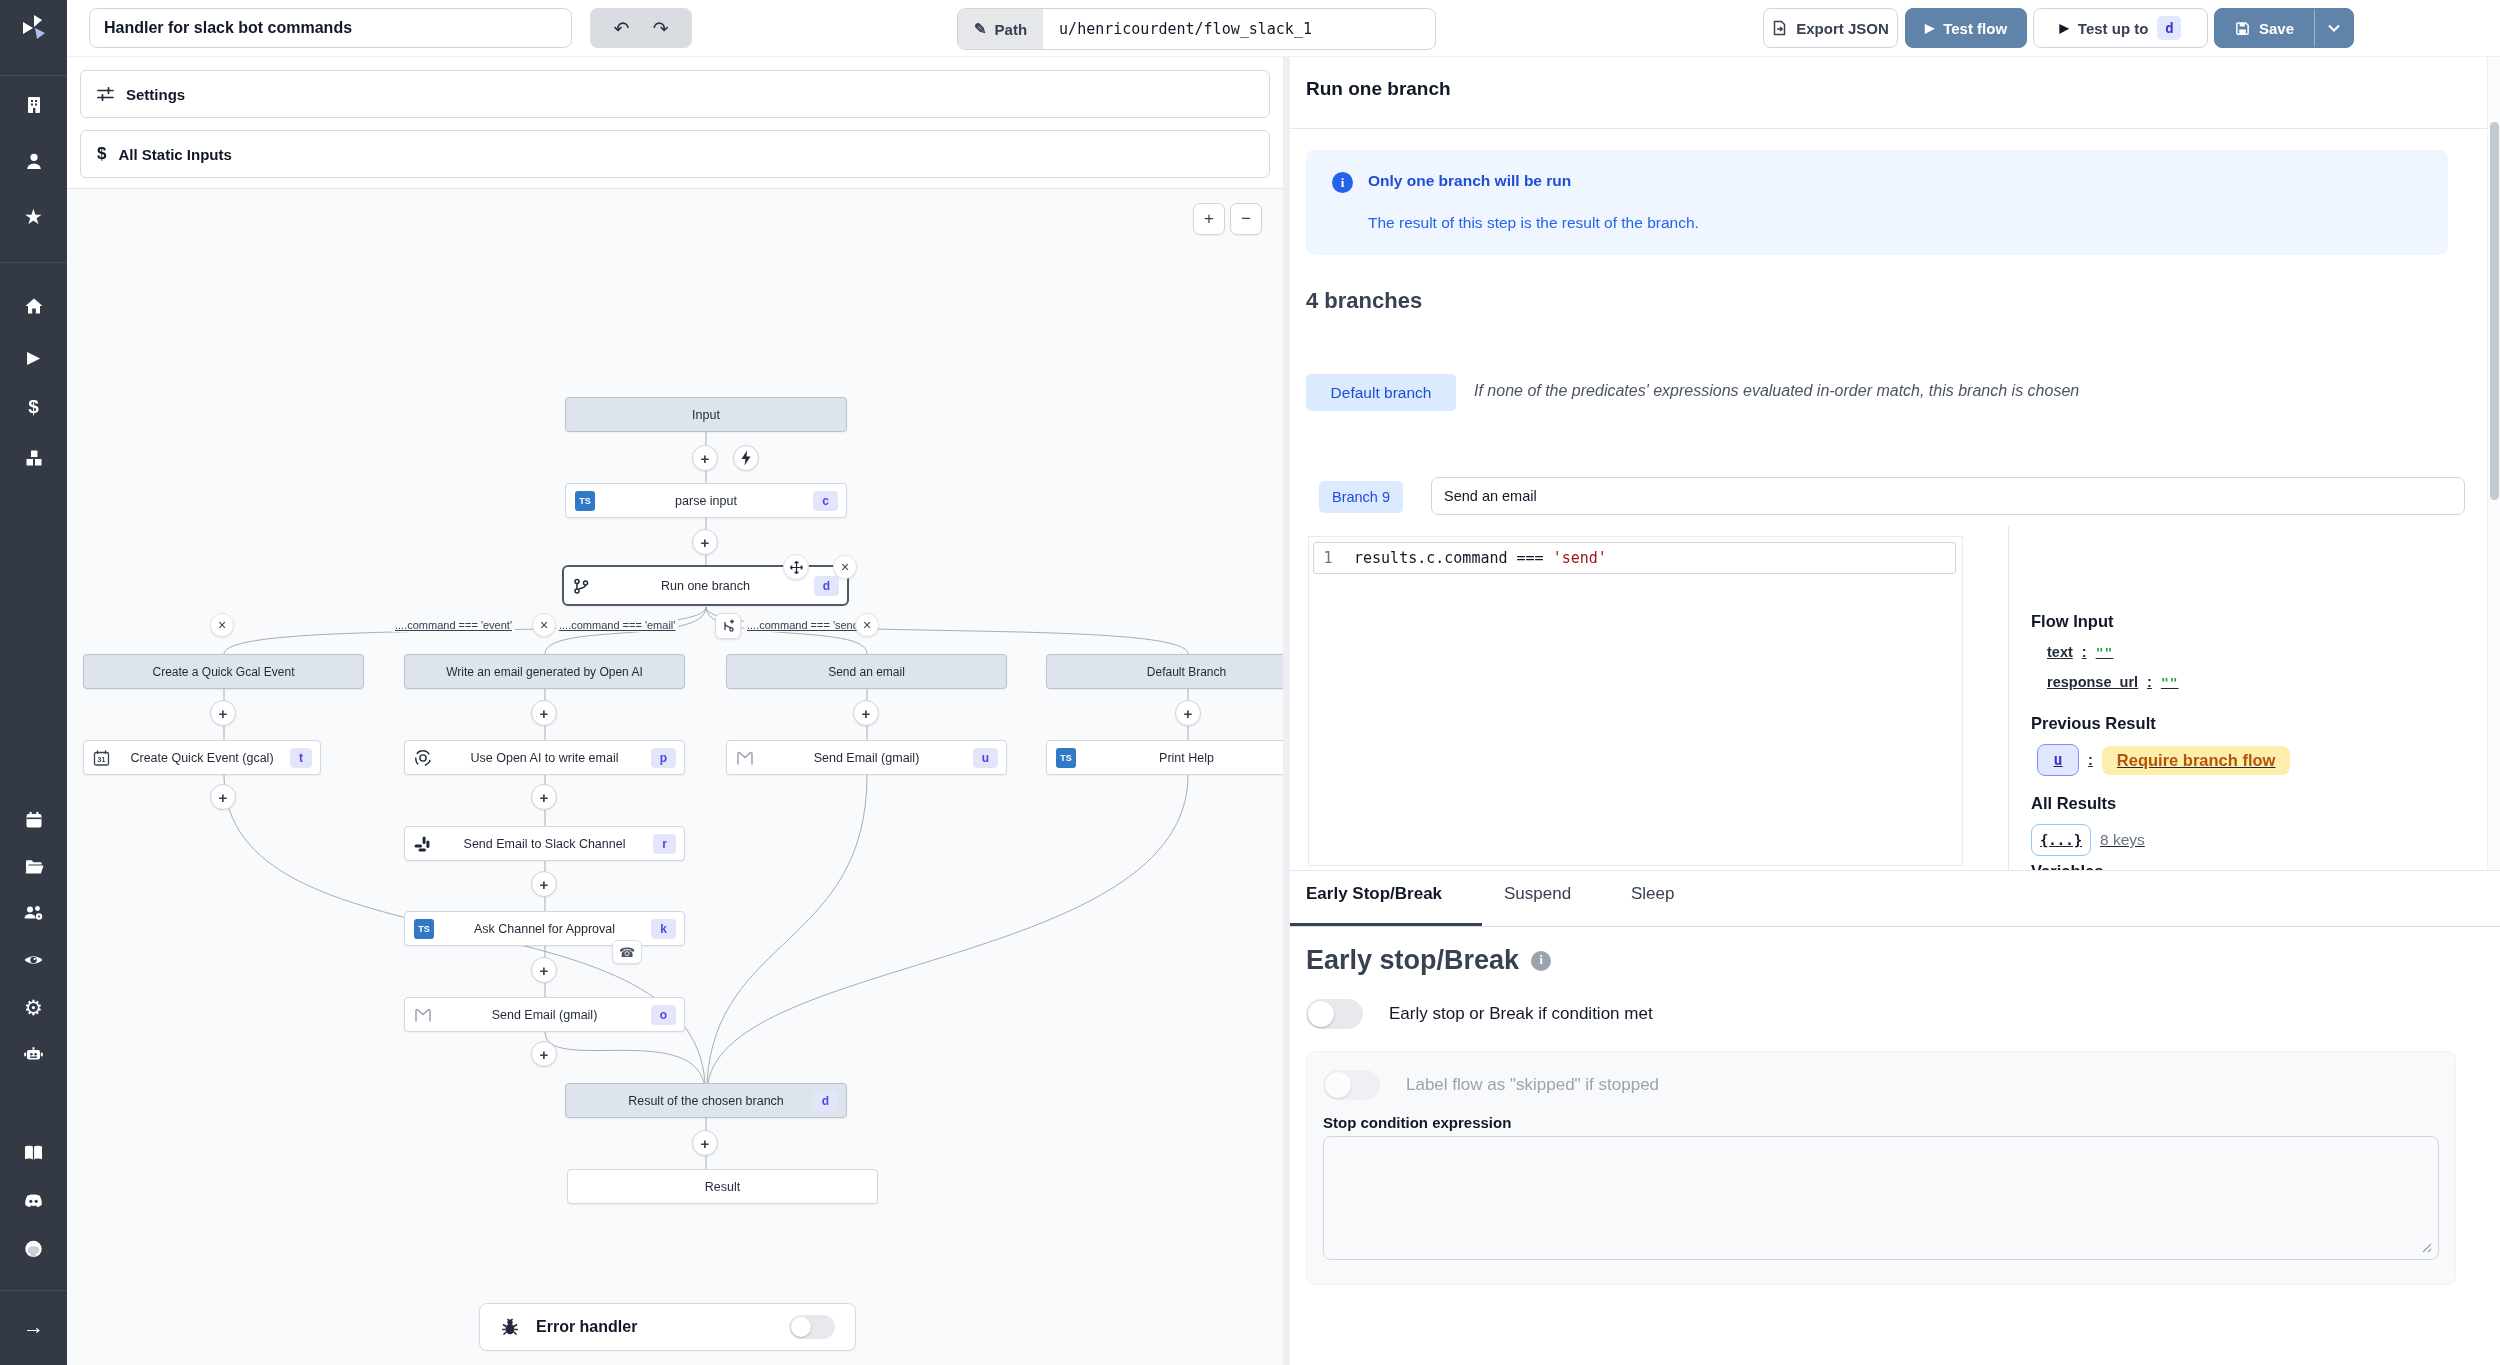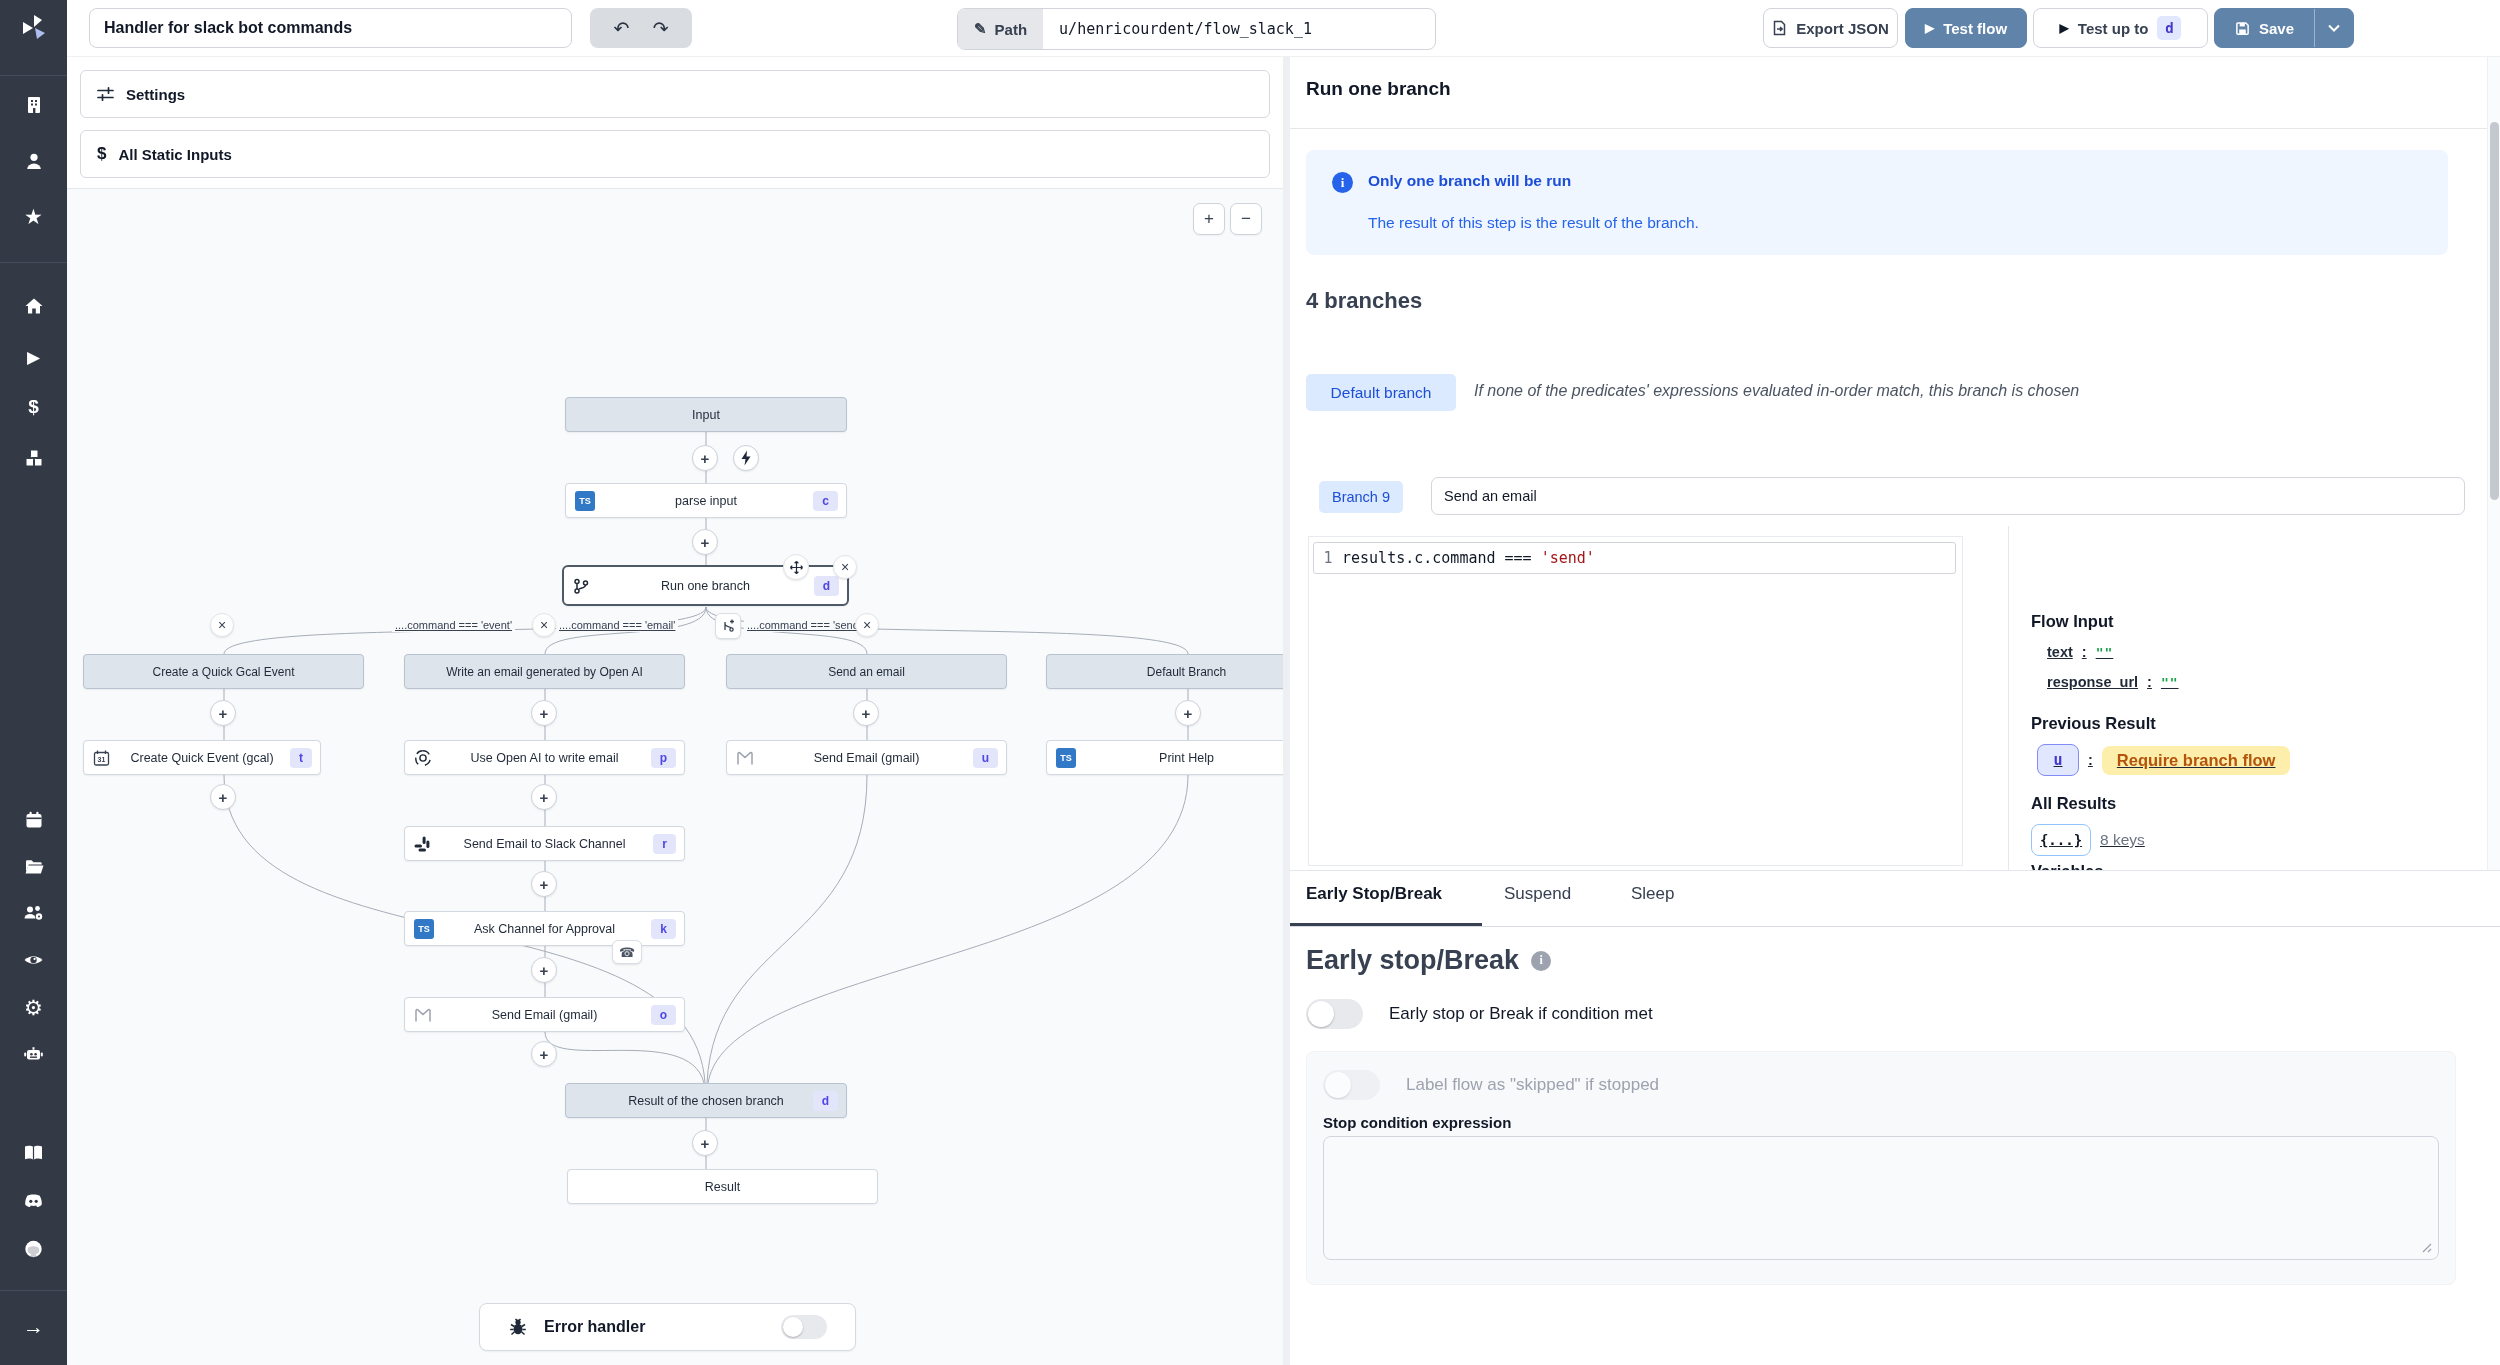--- a/index.html
+++ b/index.html
@@ -50,21 +50,21 @@
   .plusc{position:absolute;width:26px;height:26px;border-radius:50%;background:#fff;border:1px solid #cdd3db;
          box-shadow:0 1px 2px rgba(0,0,0,.08);display:flex;align-items:center;justify-content:center;
          font-size:15px;font-weight:700;color:#374151;z-index:3;cursor:pointer;box-sizing:border-box;}
   .xc{position:absolute;width:24px;height:24px;border-radius:50%;background:#fff;border:1px solid #e2e5ea;
       box-shadow:0 1px 2px rgba(0,0,0,.1);display:flex;align-items:center;justify-content:center;
       font-size:14px;color:#374151;z-index:4;cursor:pointer;box-sizing:border-box;}
   .mini-sq{position:absolute;background:#fff;border:1px solid #dadfe5;border-radius:6px;box-shadow:0 1px 2px rgba(0,0,0,.1);
            display:flex;align-items:center;justify-content:center;z-index:4;cursor:pointer;box-sizing:border-box;}
   .elabel{position:absolute;font-size:11px;color:#374151;background:#f8fafc;padding:1px 3px;z-index:2;white-space:nowrap;text-decoration:underline;}
   .err-bar{position:absolute;left:412px;top:1247px;width:377px;height:48px;background:#fff;border:1px solid #d6dae0;
-           border-radius:8px;box-shadow:0 1px 2px rgba(0,0,0,.05);display:flex;align-items:center;padding:0 28px;box-sizing:border-box;z-index:5;}
+           border-radius:8px;box-shadow:0 1px 2px rgba(0,0,0,.05);display:flex;align-items:center;padding:0 20px;box-sizing:border-box;z-index:5;}
   .err-label{font-size:16px;font-weight:700;color:#111827;margin-left:16px;flex:1;}
   .toggle{position:relative;border-radius:999px;background:#e7e9ed;cursor:pointer;flex:none;}
   .toggle .knob{position:absolute;top:2px;left:2px;background:#fff;border-radius:50%;box-shadow:0 1px 2px rgba(0,0,0,.25);}
   .t-sm{width:46px;height:24px;} .t-sm .knob{width:20px;height:20px;}
   .t-lg{width:57px;height:30px;} .t-lg .knob{width:26px;height:26px;}
   .toggle.disabled{opacity:.55;}
   
   .resizer{position:absolute;left:1283px;top:56px;width:7px;height:1309px;background:#edeff2;z-index:6;}
   .rp-top{position:absolute;left:1290px;top:56px;width:1210px;height:814px;background:#fff;overflow:hidden;}
   .rp-header{position:absolute;left:0;top:0;width:1198px;height:72px;border-bottom:1px solid #e5e7eb;}
@@ -78,21 +78,21 @@
   .blue-badge{background:#dbeafe;color:#1d4ed8;border-radius:5px;display:flex;align-items:center;justify-content:center;font-weight:500;}
   .def-badge{position:absolute;left:16px;top:318px;width:150px;height:37px;font-size:15.5px;cursor:pointer;}
   .def-desc{position:absolute;left:184px;top:326px;font-size:16px;font-style:italic;color:#4b5563;}
   .b1-badge{position:absolute;left:29px;top:425px;width:84px;height:32px;font-size:14.5px;cursor:pointer;}
   .b1-input{position:absolute;left:141px;top:421px;width:1034px;height:38px;border:1px solid #d1d5db;border-radius:7px;
             font-size:14.5px;color:#111827;padding:0 12px;box-sizing:border-box;font-family:"Liberation Sans",sans-serif;outline:none;}
   .editor{position:absolute;left:18px;top:480px;width:655px;height:330px;background:#fff;border:1px solid #e8eaee;box-sizing:border-box;}
   .cur-line{position:absolute;left:4px;top:5px;right:6px;height:30px;border:1px solid #d1d5db;border-radius:3px;
             display:flex;align-items:center;font-family:"DejaVu Sans Mono",monospace;font-size:15px;}
   .ln{width:28px;text-align:center;color:#6b7280;}
-  .code{color:#111827;white-space:pre;}
+  .code{margin-left:12px;color:#111827;white-space:pre;}
   .code .str{color:#a31515;}
   .props{position:absolute;left:718px;top:470px;width:480px;height:344px;border-left:1px solid #e5e7eb;}
   .search-input{position:absolute;left:22px;top:30px;width:420px;height:38px;border:1px solid #cbd5e1;border-radius:10px;
                 font-size:15px;color:#111827;padding:0 12px;box-sizing:border-box;font-family:"Liberation Sans",sans-serif;outline:none;}
   .ph::placeholder{color:#9ca3af;}
   .prop-h{position:absolute;font-size:16.5px;font-weight:700;color:#111827;}
   .prop-row{position:absolute;font-size:14.5px;font-weight:600;color:#1f2937;display:flex;align-items:center;gap:9px;text-decoration:underline;}
   .qv{color:#16a34a;font-family:"DejaVu Sans Mono",monospace;font-size:13px;font-weight:700;letter-spacing:1px;}
   .u-badge{width:40px;height:30px;background:#e0e7ff;border:1px solid #818cf8;border-radius:8px;color:#4338ca;
            font-family:"DejaVu Sans Mono",monospace;font-size:15px;display:flex;align-items:center;justify-content:center;cursor:pointer;}

